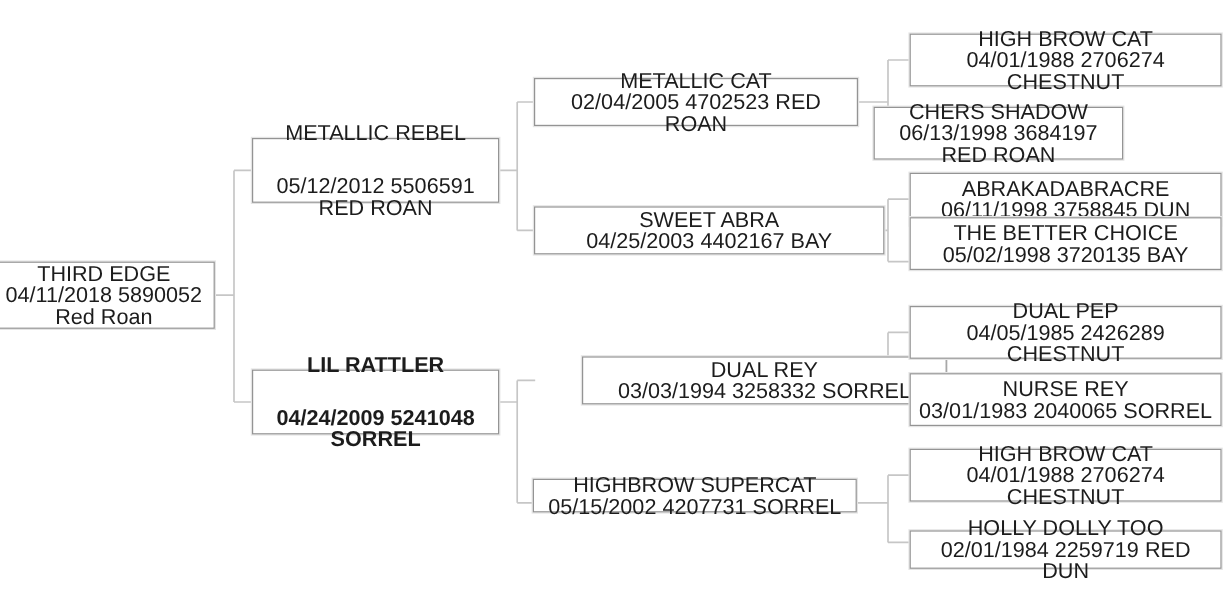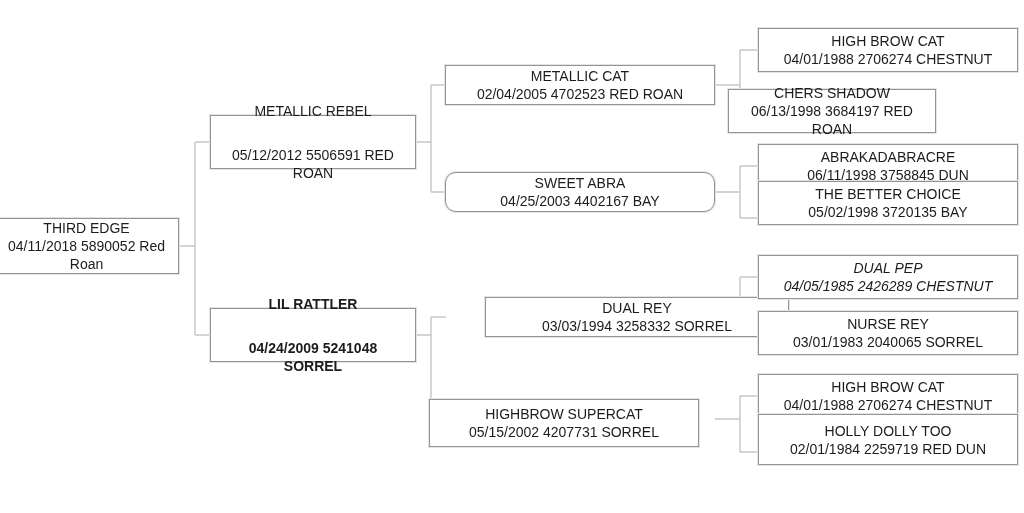--- a/index.html
+++ b/index.html
@@ -34,21 +34,21 @@
   .node {
     position: absolute;
     background: var(--color-background);
     border: 1px solid var(--color-box-border);
     box-shadow: 0 0 0 1px var(--color-box-halo);
     color: var(--color-text);
     display: flex;
     flex-direction: column;
     justify-content: center;
     text-align: center;
-    font-size: 14px;
+    font-size: 18px;
     line-height: 18px;
   }
   .node .horse-name,
   .node .horse-details { width: 100%; }
   .col1 { padding: 0 1px; }
   .col2 { padding: 0 7px; gap: 26px; }
   .col3 { padding: 0 4px; }
   .col4 { padding: 0 4px; }
 </style>
 </head>
@@ -77,59 +77,59 @@
   </div>
   <div class="node col2" style="left:210px; top:308px; width:206px; height:54px;font-weight:bold;">
     <div class="horse-name">LIL RATTLER</div>
     <div class="horse-details">04/24/2009 5241048 SORREL</div>
   </div>
 
   <div class="node col3" style="left:445px; top:65px; width:270px; height:40px;">
     <div class="horse-name">METALLIC CAT</div>
     <div class="horse-details">02/04/2005 4702523 RED ROAN</div>
   </div>
-  <div class="node col3" style="left:445px; top:172px; width:270px; height:40px;border-radius:11px;">
+  <div class="node col3" style="left:445px; top:172px; width:292px; height:40px;">
     <div class="horse-name">SWEET ABRA</div>
     <div class="horse-details">04/25/2003 4402167 BAY</div>
   </div>
   <div class="node col3" style="left:445px; top:297px; width:304px; height:40px;margin-left:40px;">
     <div class="horse-name">DUAL REY</div>
     <div class="horse-details">03/03/1994 3258332 SORREL</div>
   </div>
-  <div class="node col3" style="left:429px; top:399px; width:270px; height:48px;">
+  <div class="node col3" style="left:444px; top:399px; width:270px; height:28px;">
     <div class="horse-name">HIGHBROW SUPERCAT</div>
     <div class="horse-details">05/15/2002 4207731 SORREL</div>
   </div>
 
   <div class="node col4" style="left:758px; top:28px; width:260px; height:44px;">
     <div class="horse-name">HIGH BROW CAT</div>
     <div class="horse-details">04/01/1988 2706274 CHESTNUT</div>
   </div>
   <div class="node col4" style="left:728px; top:89px; width:208px; height:44px;">
     <div class="horse-name">CHERS SHADOW</div>
     <div class="horse-details">06/13/1998 3684197 RED ROAN</div>
   </div>
   <div class="node col4" style="left:758px; top:144px; width:260px; height:44px;">
     <div class="horse-name">ABRAKADABRACRE</div>
     <div class="horse-details">06/11/1998 3758845 DUN</div>
   </div>
   <div class="node col4" style="left:758px; top:181px; width:260px; height:44px;">
     <div class="horse-name">THE BETTER CHOICE</div>
     <div class="horse-details">05/02/1998 3720135 BAY</div>
   </div>
-  <div class="node col4" style="left:758px; top:255px; width:260px; height:44px;font-style:italic;">
+  <div class="node col4" style="left:758px; top:255px; width:260px; height:44px;">
     <div class="horse-name">DUAL PEP</div>
     <div class="horse-details">04/05/1985 2426289 CHESTNUT</div>
   </div>
   <div class="node col4" style="left:758px; top:311px; width:260px; height:44px;">
     <div class="horse-name">NURSE REY</div>
     <div class="horse-details">03/01/1983 2040065 SORREL</div>
   </div>
   <div class="node col4" style="left:758px; top:374px; width:260px; height:44px;">
     <div class="horse-name">HIGH BROW CAT</div>
     <div class="horse-details">04/01/1988 2706274 CHESTNUT</div>
   </div>
-  <div class="node col4" style="left:758px; top:414px; width:260px; height:51px;">
+  <div class="node col4" style="left:758px; top:442px; width:260px; height:32px;">
     <div class="horse-name">HOLLY DOLLY TOO</div>
     <div class="horse-details">02/01/1984 2259719 RED DUN</div>
   </div>
 
 </div>
 
 </body></html>

